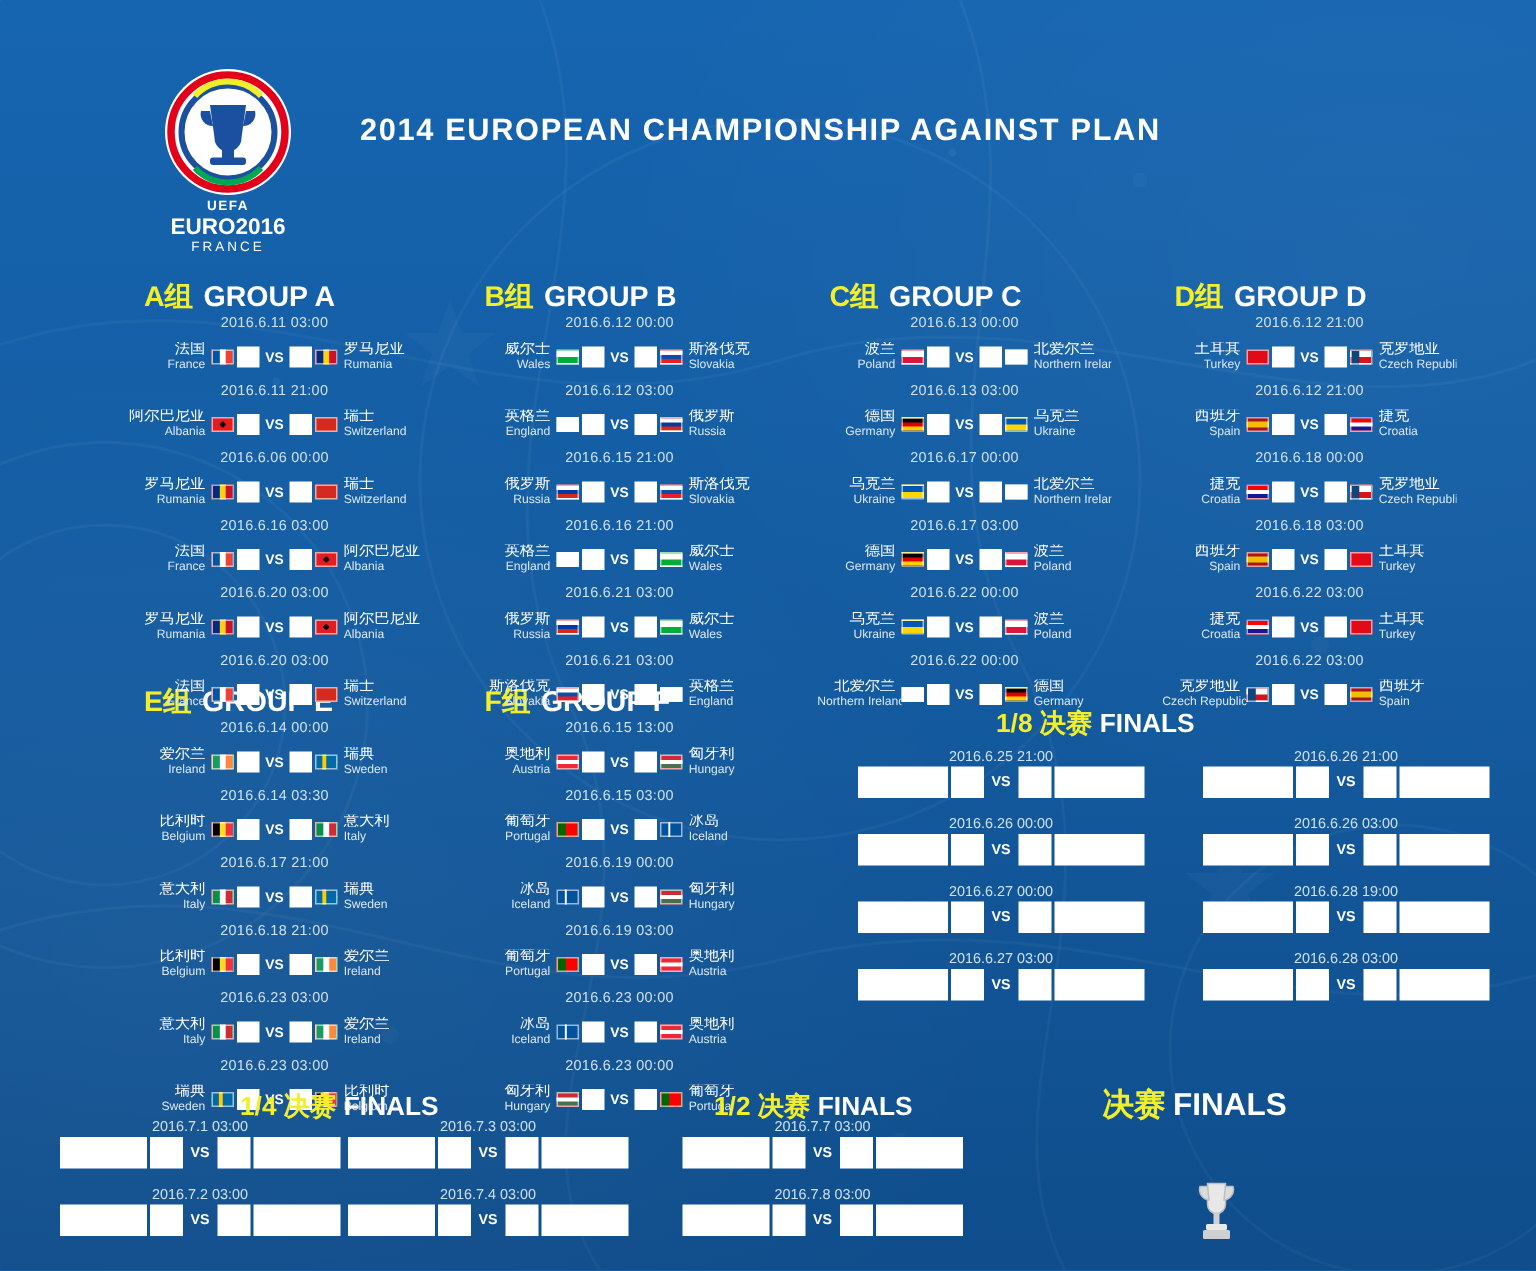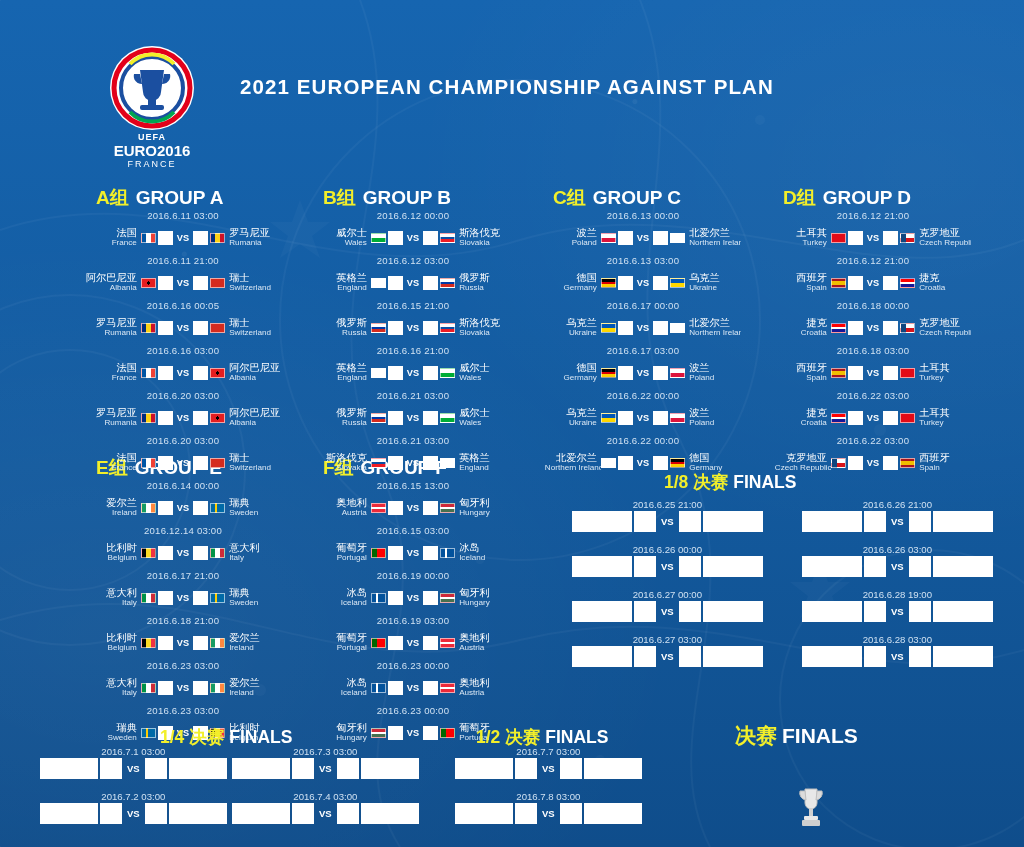--- a/index.html
+++ b/index.html
@@ -133,21 +133,21 @@
       <path d="M64 34 h6 a8 8 0 0 1 -8 10z" fill="#1b4fa0"></path>
       <rect x="48" y="58" width="8" height="8" fill="#1b4fa0"></rect>
       <rect x="40" y="65" width="24" height="5" rx="2" fill="#1b4fa0"></rect>
       <path d="M30 24 a30 30 0 0 1 44 0" fill="none" stroke="#f2ef2a" stroke-width="4"></path>
       <path d="M30 72 a30 30 0 0 0 44 0" fill="none" stroke="#00a651" stroke-width="4"></path>
       <text x="52" y="100" text-anchor="middle" font-family="Liberation Sans, sans-serif" font-size="9" font-weight="bold" fill="#ffffff" letter-spacing="1">UEFA</text>
       <text x="52" y="116" text-anchor="middle" font-family="Liberation Sans, sans-serif" font-size="15" font-weight="bold" fill="#ffffff">EURO2016</text>
       <text x="52" y="127" text-anchor="middle" font-family="Liberation Sans, sans-serif" font-size="9" fill="#ffffff" letter-spacing="2">FRANCE</text>
     </svg>
     <div id="titles">
-      <div id="title-en">2021 EUROPEAN CHAMPIONSHIP AGAINST PLAN</div>
+      <div id="title-en">2014 EUROPEAN CHAMPIONSHIP AGAINST PLAN</div>
     </div>
   </div>
 
   <div class="group-head" style="left:96px; top:185px;">
     <span class="cn">A组</span><span class="en">GROUP A</span>
   </div>
   <div class="group-head" style="left:323px; top:185px;">
     <span class="cn">B组</span><span class="en">GROUP B</span>
   </div>
   <div class="group-head" style="left:553px; top:185px;">
@@ -194,21 +194,21 @@
           <div class="vs">VS</div>
           <div class="score"></div>
           <div class="flag" title="Switzerland" style="background:  0% 0% / cover rgb(213, 43, 30);"></div>
           <div class="team right">
             <div class="t-cn">瑞士</div>
             <div class="t-en">Switzerland</div>
           </div>
         </div>
       </div>
       <div class="match">
-        <div class="m-date">2016.6.16 00:05</div>
+        <div class="m-date">2016.6.06 00:00</div>
         <div class="m-row">
           <div class="team left">
             <div class="t-cn">罗马尼亚</div>
             <div class="t-en">Rumania</div>
           </div>
           <div class="flag" title="Rumania" style="background: linear-gradient(90deg, rgb(0, 43, 127) 0px, rgb(0, 43, 127) 33.3%, rgb(252, 209, 22) 33.3%, rgb(252, 209, 22) 66.6%, rgb(206, 17, 38) 66.6%) 0% 0% / cover;"></div>
           <div class="score"></div>
           <div class="vs">VS</div>
           <div class="score"></div>
           <div class="flag" title="Switzerland" style="background:  0% 0% / cover rgb(213, 43, 30);"></div>
@@ -616,21 +616,21 @@
           <div class="vs">VS</div>
           <div class="score"></div>
           <div class="flag" title="Sweden" style="background: linear-gradient(90deg, rgb(0, 106, 167) 0px, rgb(0, 106, 167) 30%, rgb(254, 204, 0) 30%, rgb(254, 204, 0) 48%, rgb(0, 106, 167) 48%) 0% 0% / cover, linear-gradient(rgb(0, 106, 167) 0px, rgb(0, 106, 167) 38%, rgb(254, 204, 0) 38%, rgb(254, 204, 0) 60%, rgb(0, 106, 167) 60%);"></div>
           <div class="team right">
             <div class="t-cn">瑞典</div>
             <div class="t-en">Sweden</div>
           </div>
         </div>
       </div>
       <div class="match">
-        <div class="m-date">2016.12.14 03:00</div>
+        <div class="m-date">2016.6.14 03:30</div>
         <div class="m-row">
           <div class="team left">
             <div class="t-cn">比利时</div>
             <div class="t-en">Belgium</div>
           </div>
           <div class="flag" title="Belgium" style="background: linear-gradient(90deg, rgb(0, 0, 0) 0px, rgb(0, 0, 0) 33.3%, rgb(253, 218, 36) 33.3%, rgb(253, 218, 36) 66.6%, rgb(239, 51, 64) 66.6%) 0% 0% / cover;"></div>
           <div class="score"></div>
           <div class="vs">VS</div>
           <div class="score"></div>
           <div class="flag" title="Italy" style="background: linear-gradient(90deg, rgb(0, 146, 70) 0px, rgb(0, 146, 70) 33.3%, rgb(255, 255, 255) 33.3%, rgb(255, 255, 255) 66.6%, rgb(206, 43, 55) 66.6%) 0% 0% / cover;"></div>

